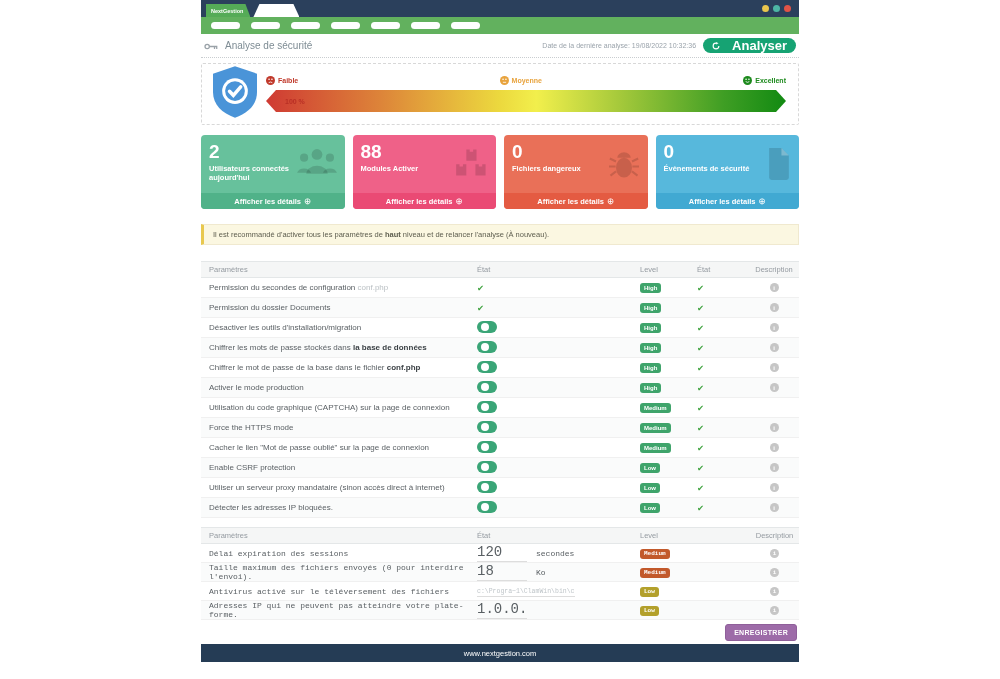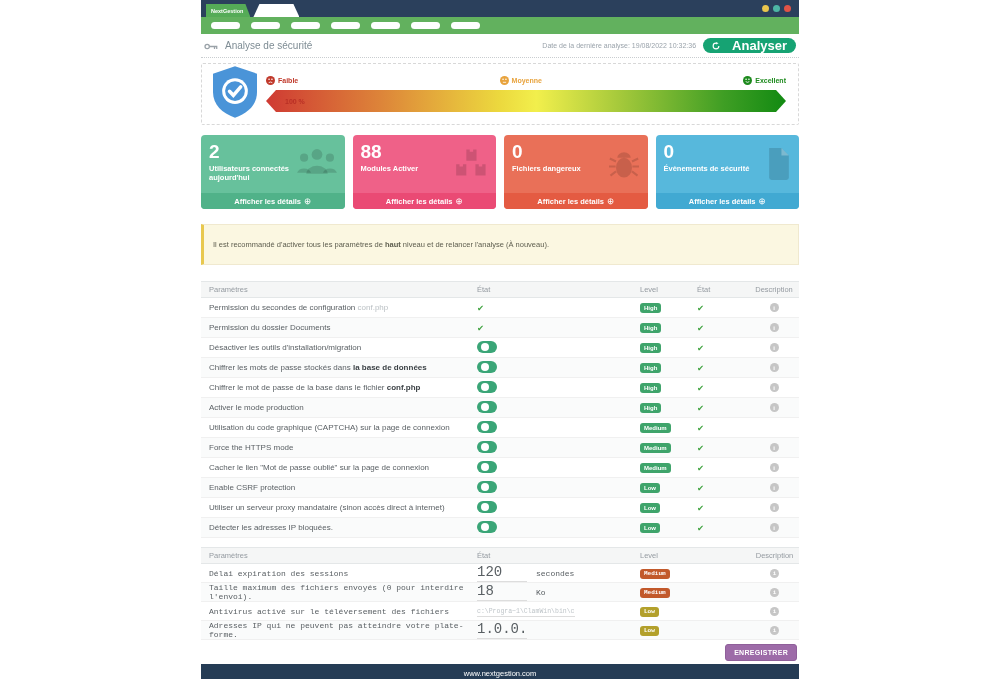--- a/index.html
+++ b/index.html
@@ -43,21 +43,21 @@
   .card { flex:1; border-radius:4px; color:#fff; overflow:hidden; height:74px; display:flex; flex-direction:column; }
   .card-body { flex:1; padding:7px 8px 2px; position:relative; }
   .card-value { font-size:19px; font-weight:bold; line-height:1; }
   .card-label { font-size:7.5px; font-weight:bold; margin-top:3px; max-width:72%; line-height:1.25; }
   .card-icon { position:absolute; right:7px; top:13px; }
   .card-footer { height:16px; font-size:7.5px; font-weight:bold; display:flex; align-items:center; justify-content:center; gap:3px; cursor:pointer; }
   .plus { font-size:8.5px; font-weight:normal; }
 
   
   .alert { margin-top:15px; background:#fbf7e1; border:1px solid #f0e9cf; border-left:3px solid #e8c84f;
-    padding:15px 9px; font-size:7.5px; color:#5d5d4e; }
+    padding:5px 9px; font-size:7.5px; color:#5d5d4e; }
 
   
   .tbl1 { margin-top:16px; }
   .tbl2 { margin-top:9px; }
   .thead, .trow { display:grid; align-items:center; }
   .g5 { grid-template-columns:276px 163px 57px 52px 1fr; }
   .g4 { grid-template-columns:276px 163px 110px 1fr; }
   .thead { height:17px; background:#f5f6f6; border-top:1px solid #e4e7e8; border-bottom:1px solid #e4e7e8;
     font-size:7.5px; color:#959ba1; }
   .trow { height:20px; border-bottom:1px solid #f0f0f0; font-size:8px; color:#595f63; background:#fff; }

